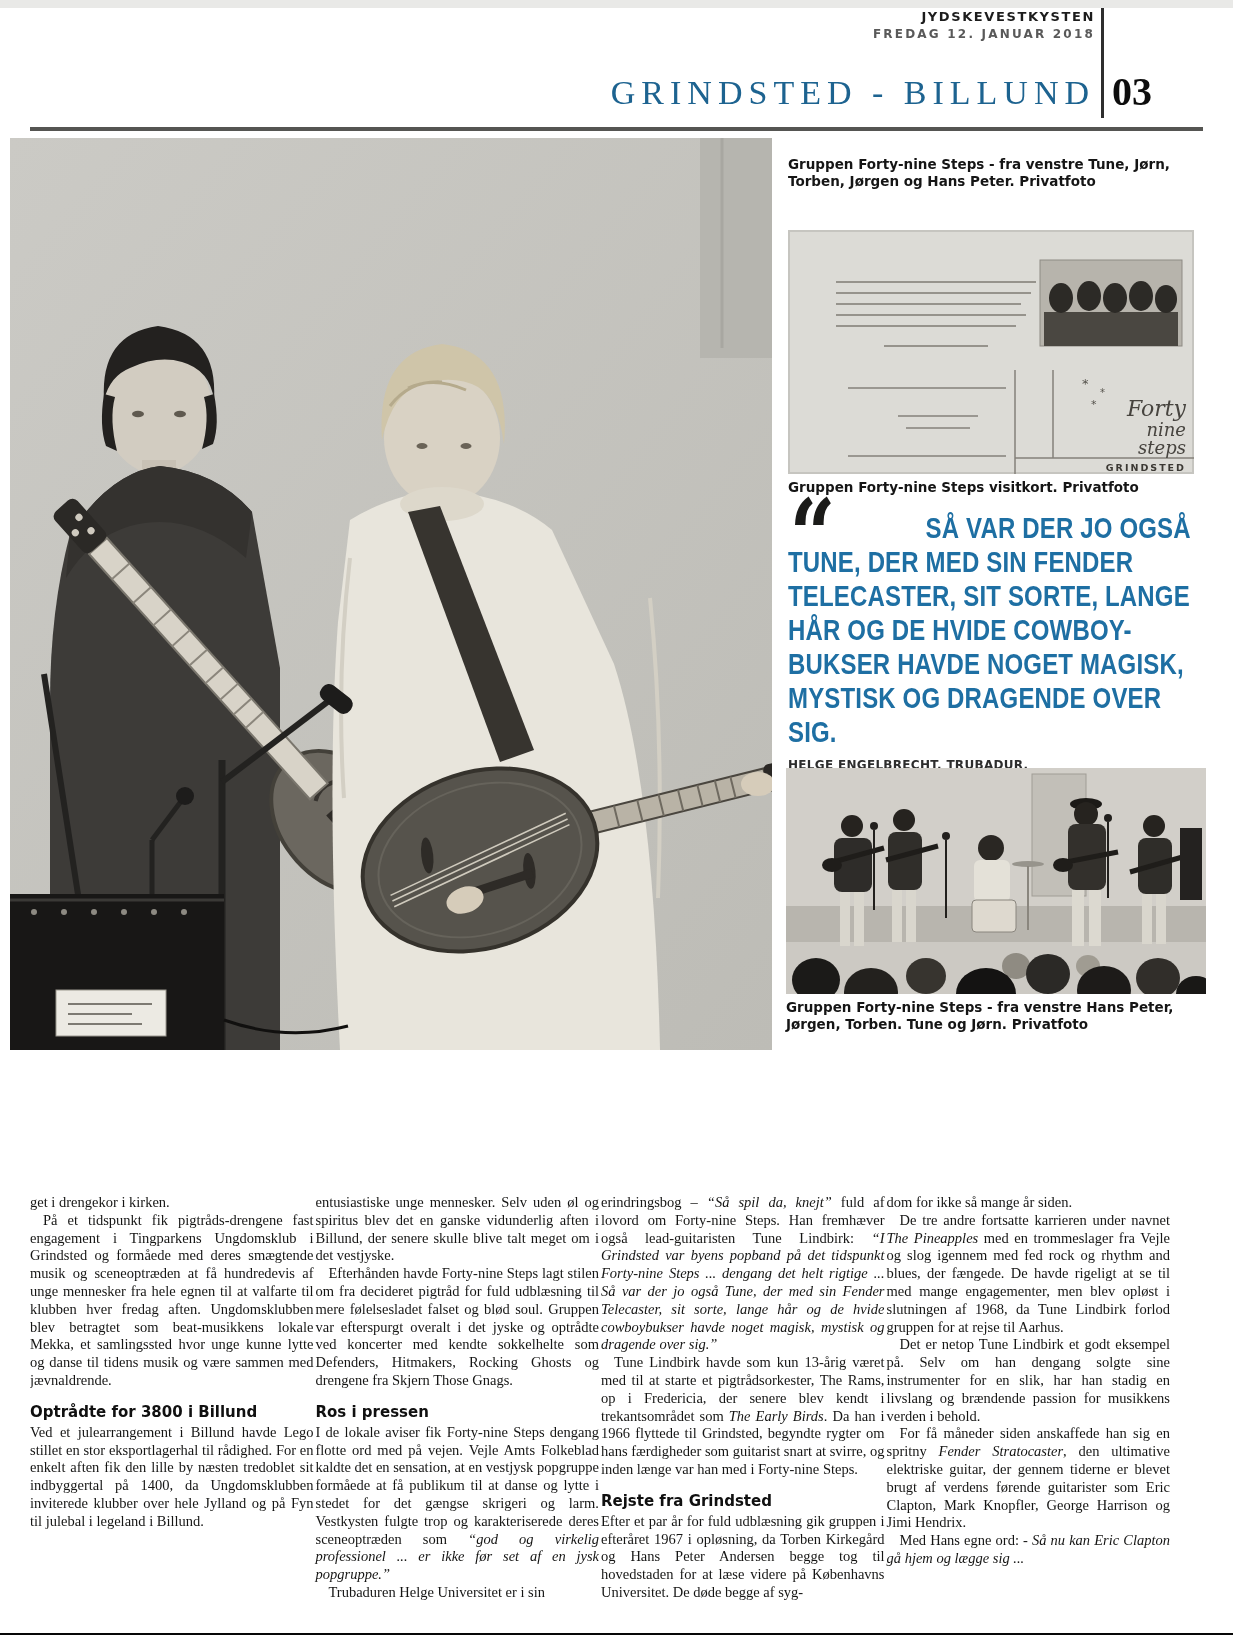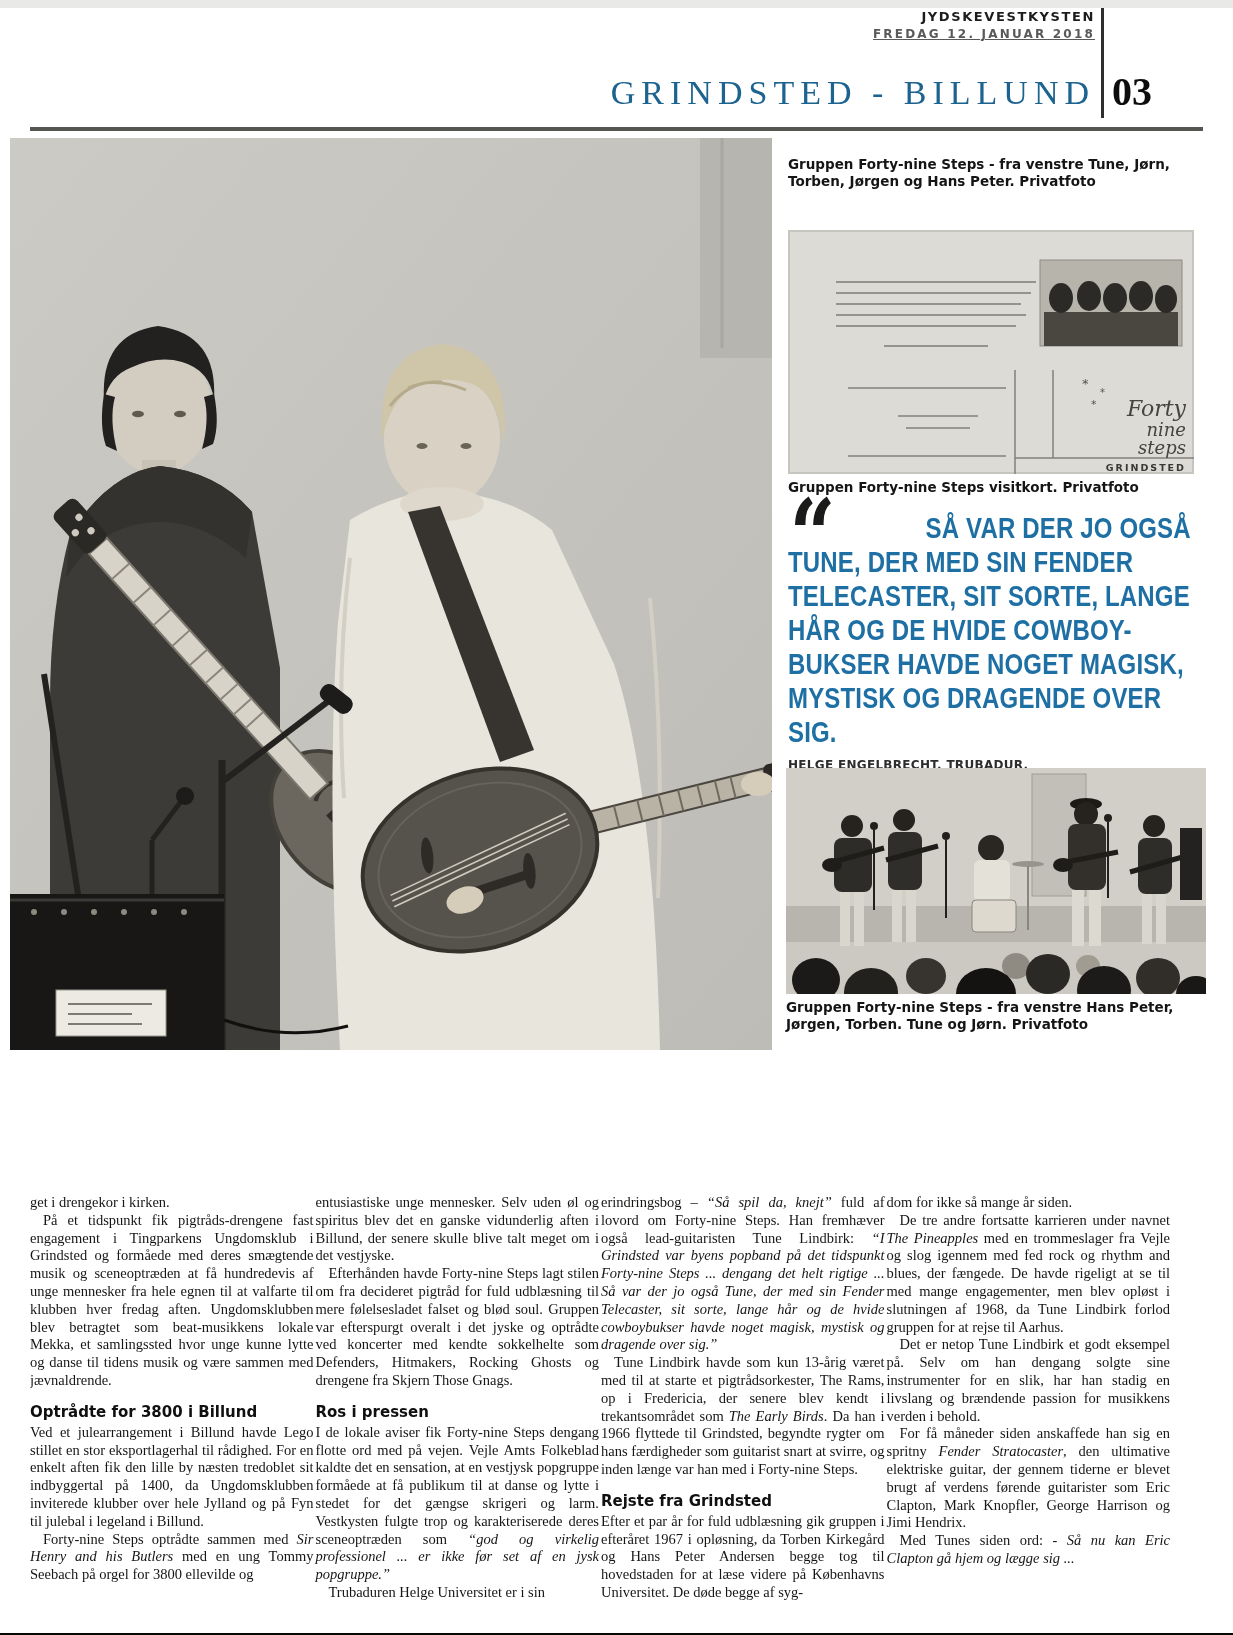--- a/index.html
+++ b/index.html
@@ -2,21 +2,21 @@
 <html lang="da" style="--accent: #1e6fa3; --header-blue: #1d6390;"><head>
 <meta charset="utf-8">
 <title>JydskeVestkysten</title>
 <style>
   html,body{margin:0;padding:0;background:#e9e9e7;}
   .page{position:relative;width:1233px;height:1635px;margin:8px auto;background:#ffffff;
         overflow:hidden;font-family:"Liberation Serif",serif;color:#141413;}
   
   .masthead{position:absolute;top:1px;right:138px;text-align:right;}
   .paper-name{font:700 13px "DejaVu Sans",sans-serif;letter-spacing:1.6px;color:#1c1c1c;}
-  .issue-date{font:700 12px "DejaVu Sans",sans-serif;letter-spacing:2.2px;color:#595959;margin-top:3px;text-decoration:underline;}
+  .issue-date{font:700 12px "DejaVu Sans",sans-serif;letter-spacing:2.2px;color:#595959;margin-top:3px;}
   .section-title{position:absolute;top:66px;right:138px;font:400 34px "Liberation Serif",serif;
                  letter-spacing:6px;color:var(--header-blue,#1d6390);white-space:nowrap;}
   .page-num{position:absolute;top:60px;left:1112px;font:700 40px "Liberation Serif",serif;color:#0d0d0d;}
   .v-rule{position:absolute;top:0;left:1101px;width:3px;height:110px;background:#2e2e2e;}
   .h-rule{position:absolute;top:119px;left:30px;width:1173px;height:4px;background:#555552;}
   
   .main-photo{position:absolute;left:10px;top:130px;width:762px;height:912px;}
   .live-photo{position:absolute;left:786px;top:760px;width:420px;height:226px;}
   .card-photo{position:absolute;left:788px;top:222px;width:406px;height:244px;}
   svg{display:block;}
@@ -275,38 +275,37 @@
 
   <div class="caption caption-live">Gruppen Forty-nine Steps - fra venstre Hans Peter, Jørgen, Torben. Tune og Jørn. Privatfoto</div>
 
 
   <div class="columns">
     <div class="col">
         <p class="bodyp"><span>get i drengekor i kirken.</span></p>
         <p class="bodyp ind"><span>På et tidspunkt fik pigtråds-drengene fast engagement i Tingparkens Ungdomsklub i Grindsted og formåede med deres smægtende musik og sceneoptræden at få hundredevis af unge mennesker fra hele egnen til at valfarte til klubben hver fredag aften. Ungdomsklubben blev betragtet som beat-musikkens lokale Mekka, et samlingssted hvor unge kunne lytte og danse til tidens musik og være sammen med jævnaldrende.</span></p>
         <div class="subhead">Optrådte for 3800 i Billund</div>
         <p class="bodyp"><span>Ved et julearrangement i Billund havde Lego stillet en stor eksportlagerhal til rådighed. For en enkelt aften fik den lille by næsten tredoblet sit indbyggertal på 1400, da Ungdomsklubben inviterede klubber over hele Jylland og på Fyn til julebal i legeland i Billund.</span></p>
-        <p class="bodyp ind"><span>Forty-nine Steps optrådte sammen med </span><span class="it">Sir Henry and his Butlers</span><span> med en ung Tommy Seebach på orgel for 3800 ellevilde og</span></p>
       </div>
     <div class="col">
         <p class="bodyp"><span>entusiastiske unge mennesker. Selv uden øl og spiritus blev det en ganske vidunderlig aften i Billund, der senere skulle blive talt meget om i det vestjyske.</span></p>
         <p class="bodyp ind"><span>Efterhånden havde Forty-nine Steps lagt stilen om fra decideret pigtråd for fuld udblæsning til mere følelsesladet falset og blød soul. Gruppen var efterspurgt overalt i det jyske og optrådte ved koncerter med kendte sokkelhelte som Defenders, Hitmakers, Rocking Ghosts og drengene fra Skjern Those Gnags.</span></p>
         <div class="subhead">Ros i pressen</div>
         <p class="bodyp"><span>I de lokale aviser fik Forty-nine Steps dengang flotte ord med på vejen. Vejle Amts Folkeblad kaldte det en sensation, at en vestjysk popgruppe formåede at få publikum til at danse og lytte i stedet for det gængse skrigeri og larm. Vestkysten fulgte trop og karakteriserede deres sceneoptræden som </span><span class="it">“god og virkelig professionel ... er ikke før set af en jysk popgruppe.”</span></p>
         <p class="bodyp ind"><span>Trubaduren Helge Universitet er i sin</span></p>
       </div>
     <div class="col">
         <p class="bodyp"><span>erindringsbog – </span><span class="it">“Så spil da, knejt”</span><span> fuld af lovord om Forty-nine Steps. Han fremhæver også lead-guitaristen Tune Lindbirk: </span><span class="it">“I Grindsted var byens popband på det tidspunkt Forty-nine Steps ... dengang det helt rigtige ... Så var der jo også Tune, der med sin Fender Telecaster, sit sorte, lange hår og de hvide cowboybukser havde noget magisk, mystisk og dragende over sig.”</span></p>
         <p class="bodyp ind"><span>Tune Lindbirk havde som kun 13-årig været med til at starte et pigtrådsorkester, The Rams, op i Fredericia, der senere blev kendt i trekantsområdet som </span><span class="it">The Early Birds</span><span>. Da han i 1966 flyttede til Grindsted, begyndte rygter om hans færdigheder som guitarist snart at svirre, og inden længe var han med i Forty-nine Steps.</span></p>
         <div class="subhead">Rejste fra Grindsted</div>
         <p class="bodyp"><span>Efter et par år for fuld udblæsning gik gruppen i efteråret 1967 i opløsning, da Torben Kirkegård og Hans Peter Andersen begge tog til hovedstaden for at læse videre på Københavns Universitet. De døde begge af syg-</span></p>
       </div>
     <div class="col">
         <p class="bodyp"><span>dom for ikke så mange år siden.</span></p>
         <p class="bodyp ind"><span>De tre andre fortsatte karrieren under navnet </span><span class="it">The Pineapples</span><span> med en trommeslager fra Vejle og slog igennem med fed rock og rhythm and blues, der fængede. De havde rigeligt at se til med mange engagementer, men blev opløst i slutningen af 1968, da Tune Lindbirk forlod gruppen for at rejse til Aarhus.</span></p>
         <p class="bodyp ind"><span>Det er netop Tune Lindbirk et godt eksempel på. Selv om han dengang solgte sine instrumenter for en slik, har han stadig en livslang og brændende passion for musikkens verden i behold.</span></p>
         <p class="bodyp ind"><span>For få måneder siden anskaffede han sig en spritny </span><span class="it">Fender Stratocaster</span><span>, den ultimative elektriske guitar, der gennem tiderne er blevet brugt af verdens førende guitarister som Eric Clapton, Mark Knopfler, George Harrison og Jimi Hendrix.</span></p>
-        <p class="bodyp ind"><span>Med Tunes siden ord: - </span><span class="it">Så nu kan Eric Clapton gå hjem og lægge sig ...</span></p>
+        <p class="bodyp ind"><span>Med Hans egne ord: - </span><span class="it">Så nu kan Eric Clapton gå hjem og lægge sig ...</span></p>
       </div>
   </div>
 
   <div class="bottom-bar"></div>
 </div>
 
 </body></html>

